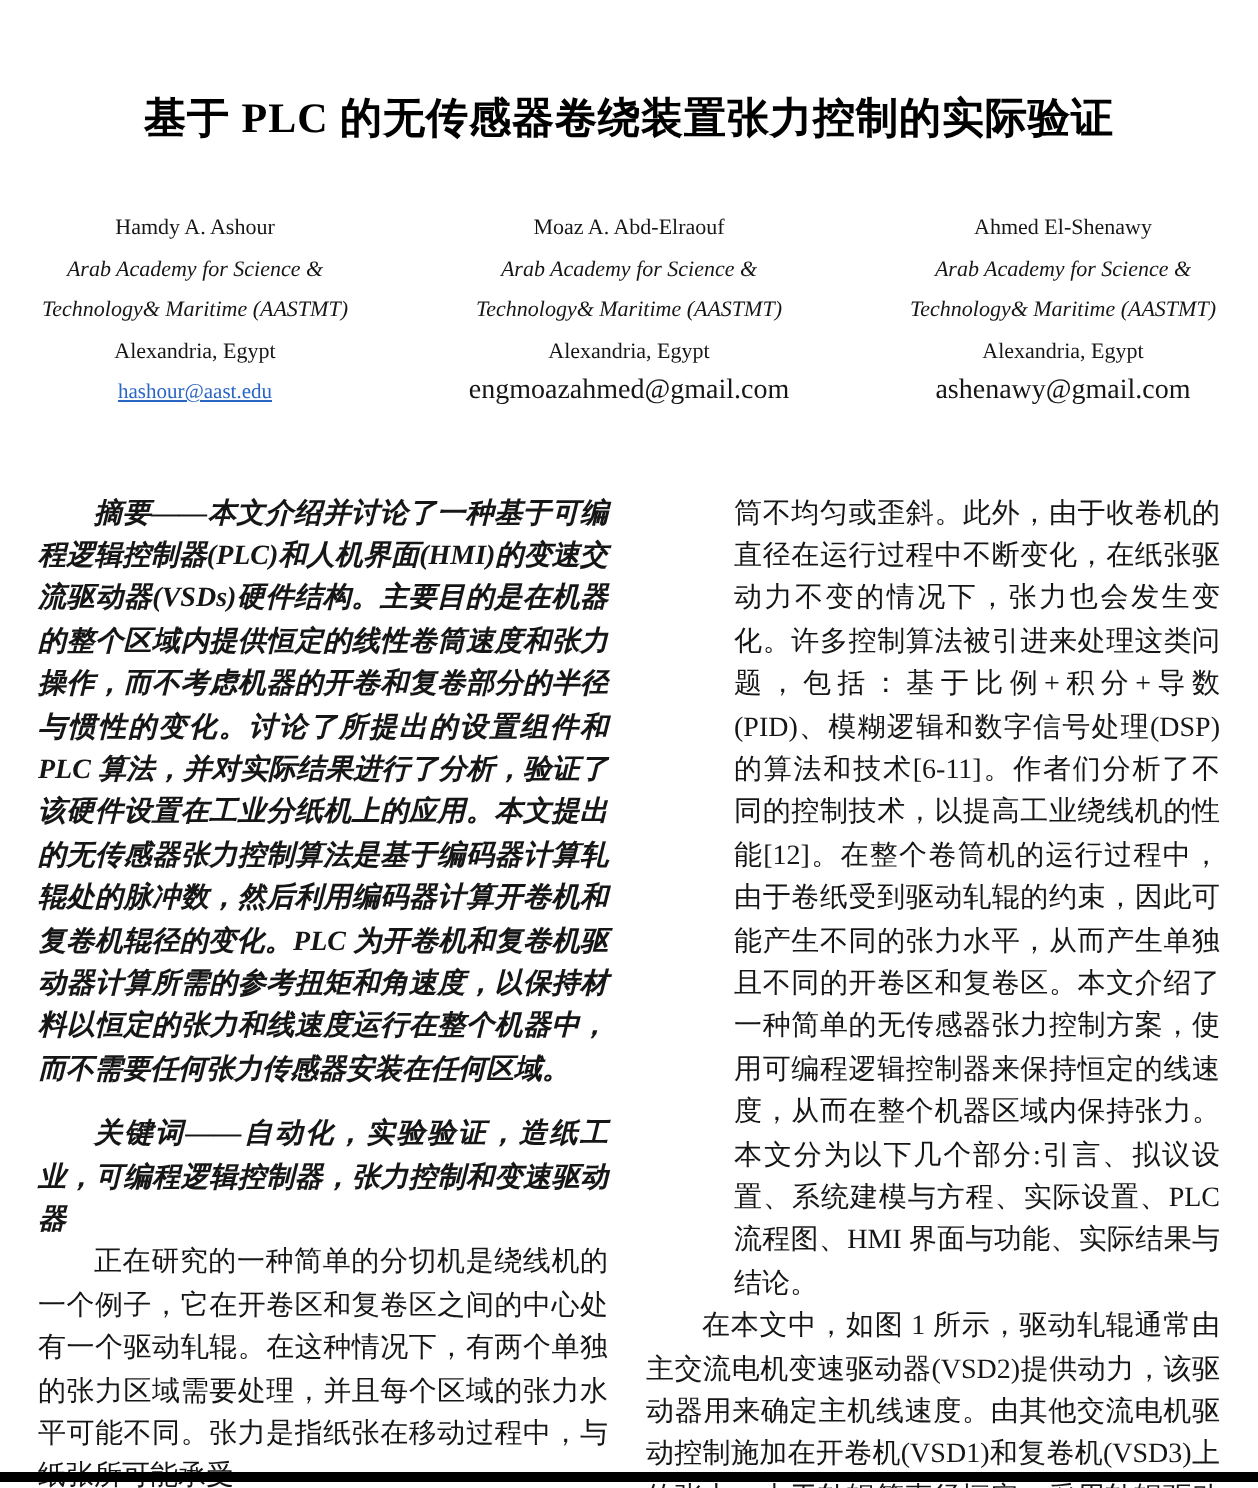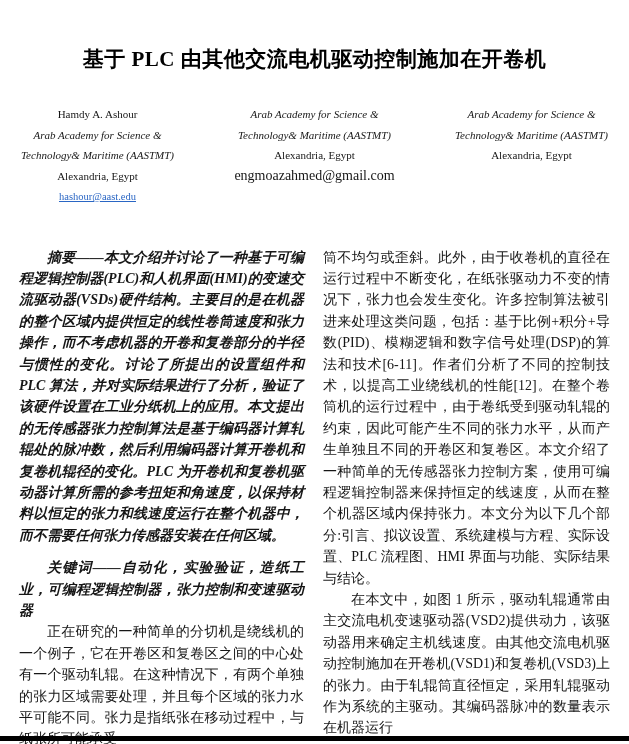--- a/index.html
+++ b/index.html
@@ -60,56 +60,59 @@
   }
   .abstract { text-indent:2em; }
   .keywords { text-indent:2em; margin-top:11px; }
   .section-heading {
     text-align:center;
     font-size:15px;
     font-weight:400;
     margin:7px 0 1px;
   }
   .para { text-indent:2em; }
-  .para-cont { text-indent:0; }
+  .para-cont { text-indent:0;margin-left:44px; }
   .bottom-bar {
     position:absolute;
     left:0; bottom:3px;
     width:100%; height:5px;
     background:#000;
   }
 </style>
 </head>
 <body>
 
 <div class="page">
 
-  <div class="title">基于 PLC 由其他交流电机驱动控制施加在开卷机</div>
+  <div class="title">基于 PLC 的无传感器卷绕装置张力控制的实际验证</div>
 
   <div class="authors">
 
     <div class="author-col">
       <div>Hamdy A. Ashour</div>
       <div class="affil">Arab Academy for Science &amp;</div>
       <div class="affil">Technology&amp; Maritime (AASTMT)</div>
       <div>Alexandria, Egypt</div>
       <div><a class="email-link">hashour@aast.edu</a></div>
     </div>
 
     <div class="author-col">
+      <div>Moaz A. Abd-Elraouf</div>
       <div class="affil">Arab Academy for Science &amp;</div>
       <div class="affil">Technology&amp; Maritime (AASTMT)</div>
       <div>Alexandria, Egypt</div>
       <div class="email-text">engmoazahmed@gmail.com</div>
     </div>
 
     <div class="author-col">
+      <div>Ahmed El-Shenawy</div>
       <div class="affil">Arab Academy for Science &amp;</div>
       <div class="affil">Technology&amp; Maritime (AASTMT)</div>
       <div>Alexandria, Egypt</div>
+      <div class="email-text">ashenawy@gmail.com</div>
     </div>
 
   </div>
 
   <div class="body-cols">
 
     <div class="col col-left">
       <p class="abstract">摘要——本文介绍并讨论了一种基于可编程逻辑控制器(PLC)和人机界面(HMI)的变速交流驱动器(VSDs)硬件结构。主要目的是在机器的整个区域内提供恒定的线性卷筒速度和张力操作，而不考虑机器的开卷和复卷部分的半径与惯性的变化。讨论了所提出的设置组件和 PLC 算法，并对实际结果进行了分析，验证了该硬件设置在工业分纸机上的应用。本文提出的无传感器张力控制算法是基于编码器计算轧辊处的脉冲数，然后利用编码器计算开卷机和复卷机辊径的变化。PLC 为开卷机和复卷机驱动器计算所需的参考扭矩和角速度，以保持材料以恒定的张力和线速度运行在整个机器中，而不需要任何张力传感器安装在任何区域。</p>
       <p class="keywords">关键词——自动化，实验验证，造纸工业，可编程逻辑控制器，张力控制和变速驱动器</p>
       <p class="para">正在研究的一种简单的分切机是绕线机的一个例子，它在开卷区和复卷区之间的中心处有一个驱动轧辊。在这种情况下，有两个单独的张力区域需要处理，并且每个区域的张力水平可能不同。张力是指纸张在移动过程中，与纸张所可能承受</p>

